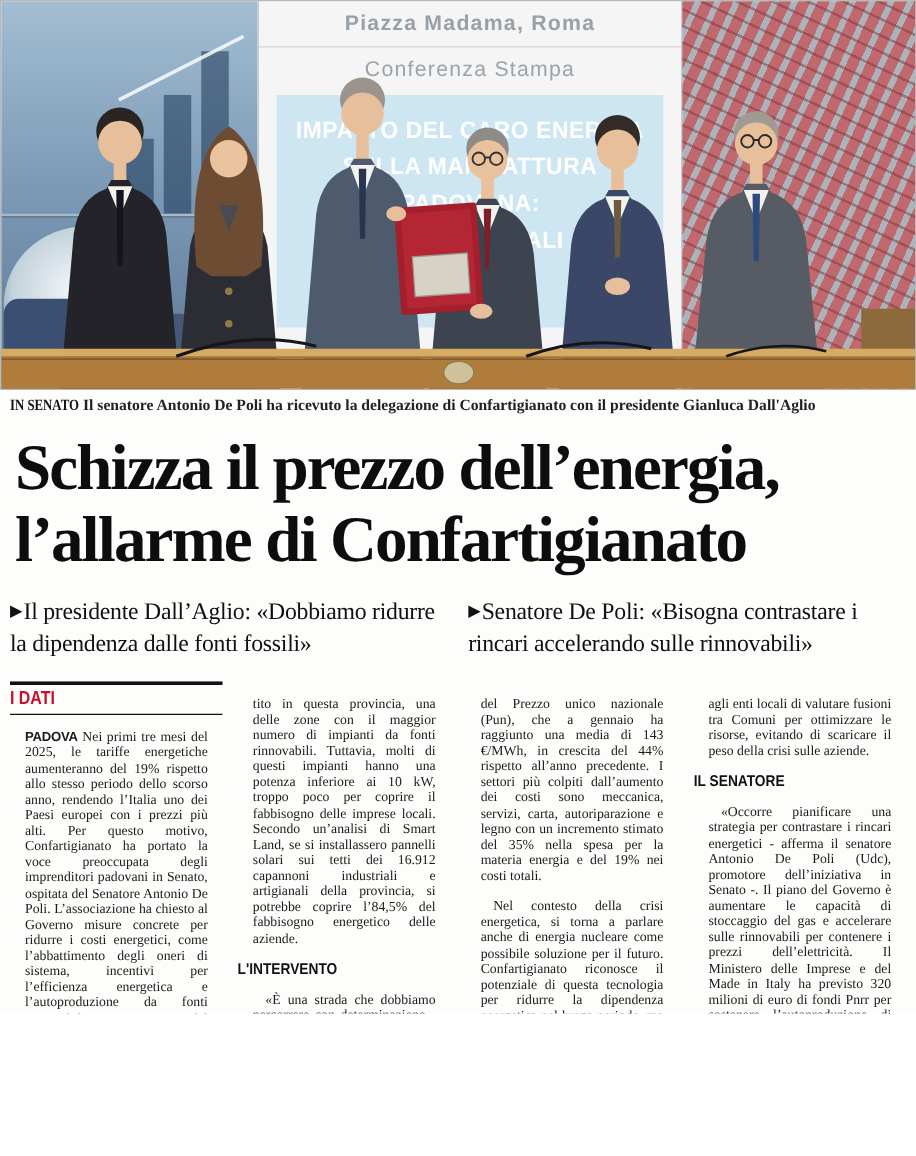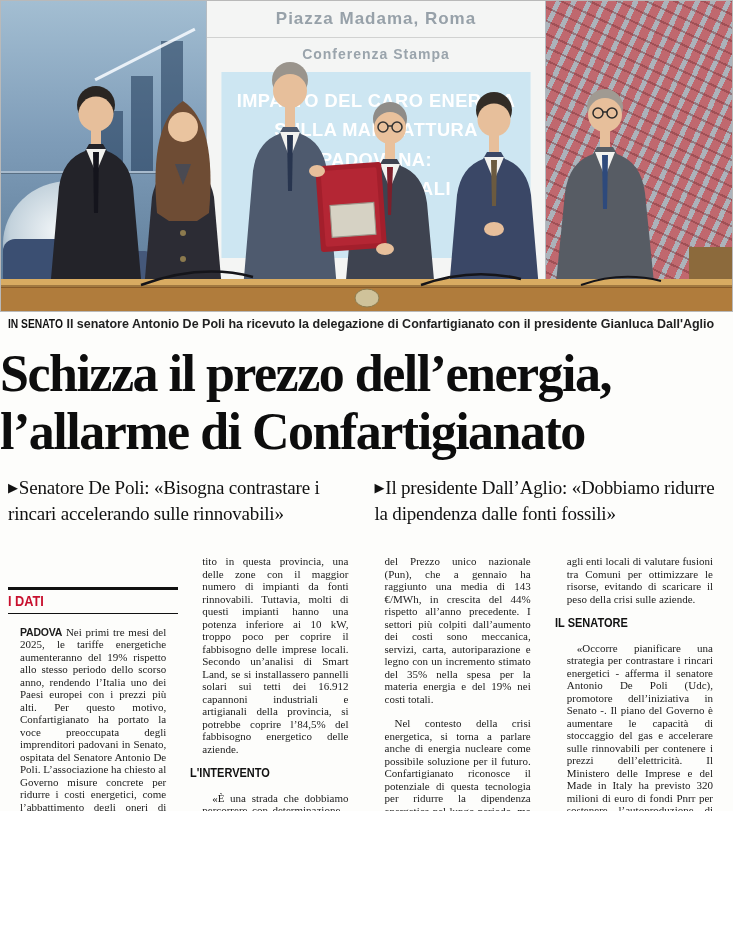--- a/index.html
+++ b/index.html
@@ -26,54 +26,54 @@
   .trend { position:absolute; left:88px; top:52px; width:112px; height:3px;
     background:rgba(248,252,255,.85); transform:rotate(-27deg); }
   .bulb { position:absolute; left:2px; top:180px; width:132px; height:126px; border-radius:50%;
     background:radial-gradient(circle at 42% 40%, #f2f6f8 0%, #c3d2dc 45%, rgba(140,165,185,.25) 68%, transparent 72%); }
 
   .vw-mid { position:absolute; left:205px; top:0; width:340px; height:312px;
     background:#f4f5f4; border-left:1px solid #b5bcc2; border-right:1px solid #b5bcc2;
     text-align:center; font-family:"Liberation Sans", sans-serif; }
   .scr-loc { margin-top:8px; font-size:17px; letter-spacing:1px; color:#97a1a9; font-weight:bold; }
   .hseam { height:1px; background:rgba(0,0,0,.14); margin-top:8px; }
-  .scr-event { margin-top:8px; font-size:14px; letter-spacing:1px; color:#9aa4ac; font-weight:bold; }
+  .scr-event { margin-top:8px; font-size:17px; letter-spacing:1px; color:#9aa4ac; font-weight:normal; }
   .banner { margin:10px auto 0; width:322px; height:186px; background:#cde6f2;
     color:#ffffff; font-weight:bold; font-size:19px; line-height:1.55; letter-spacing:.5px;
     padding-top:14px; transform:scaleX(.96); }
 
   .vw-right { position:absolute; left:545px; top:0; width:188px; height:312px;
     background:
       repeating-linear-gradient(25deg, rgba(120,50,55,.45) 0 2px, rgba(0,0,0,0) 2px 12px),
       repeating-linear-gradient(115deg, rgba(196,98,104,.9) 0 9px, rgba(225,228,232,.25) 9px 14px),
       #9aa2ab; }
 
   .fig { position:absolute; left:0; top:0; width:733px; height:312px; pointer-events:none; }
 
   
-  .caption { margin:5px 8px 0; font-family:Liberation Sans, sans-serif;
+  .caption { margin:5px 8px 0; font-family:Liberation Serif, serif;
     font-size:12.5px; font-weight:bold; color:#222; white-space:nowrap; }
   .cap-kicker { display:inline-block; transform:scaleX(.82); transform-origin:left center;
     margin-right:-12px; letter-spacing:0; color:#111; }
 
   
-  .headline { margin:14px 0 0; font-weight:bold; color:#0d0d0d;
+  .headline { margin:14px 12px 0; font-weight:bold; color:#0d0d0d;
     font-size:52px; line-height:1.12; letter-spacing:-1.5px; }
 
   
   .standfirst { display:flex; gap:16px; margin:14px 8px 0; }
   .sf-item { flex:1; font-size:19px; line-height:26px; letter-spacing:-.2px; color:#111; }
   .sf-arrow { font-size:13px; vertical-align:2px; margin-right:1px; }
 
   
   .body { display:flex; gap:12px; margin:16px 8px 0; height:352px; overflow:hidden; }
   .col { flex:1; font-size:11px; line-height:12.5px; text-align:justify; color:#1a1a1a; }
   .col p { margin:12px; }
   .col p.indent { text-indent:10px; }
-  .kicker-block { margin-bottom:7px;margin-top:44px; }
+  .kicker-block { margin-bottom:7px; }
   .rule-top { height:3px; background:#111; margin-bottom:5px; }
   .rule-bot { height:1px; background:#111; margin-top:4px; }
   .kicker { font-family:"Liberation Sans", sans-serif; font-weight:bold; font-size:15px;
     color:#c8102e; display:inline-block; transform:scaleX(.85); transform-origin:left center; }
   .sub-kicker { font-family:"Liberation Sans", sans-serif; font-weight:bold; font-size:12.5px;
     color:#111; margin:6px 0 2px; transform:scaleX(.88); transform-origin:left center; }
   .dateline { font-family:"Liberation Sans", sans-serif; font-weight:bold; font-size:10.5px;
     letter-spacing:-.2px; }
   .byline { text-align:right; font-weight:bold; font-size:13px; margin-top:6px; }
   .copyright { text-align:center; font-family:"Liberation Sans", sans-serif; font-weight:bold;
@@ -196,24 +196,24 @@
     <span>Il senatore Antonio De Poli ha ricevuto la delegazione di Confartigianato con il presidente Gianluca Dall'Aglio</span>
   </div>
 
   <h1 class="headline">
     <div>Schizza il prezzo dell’energia,</div>
     <div>l’allarme di Confartigianato</div>
   </h1>
 
   <div class="standfirst">
     <div class="sf-item">
+      <span class="sf-arrow">▶</span><span>Il presidente Dall’Aglio: «Dobbiamo ridurre la dipendenza dalle fonti fossili»</span>
+    </div>
+    <div class="sf-item">
       <span class="sf-arrow">▶</span><span>Senatore De Poli: «Bisogna contrastare i rincari accelerando sulle rinnovabili»</span>
-    </div>
-    <div class="sf-item">
-      <span class="sf-arrow">▶</span><span>Il presidente Dall’Aglio: «Dobbiamo ridurre la dipendenza dalle fonti fossili»</span>
     </div>
   </div>
 
   <div class="body">
     <div class="col">
       <div class="kicker-block">
         <div class="rule-top"></div>
         <div class="kicker">I DATI</div>
         <div class="rule-bot"></div>
       </div>

